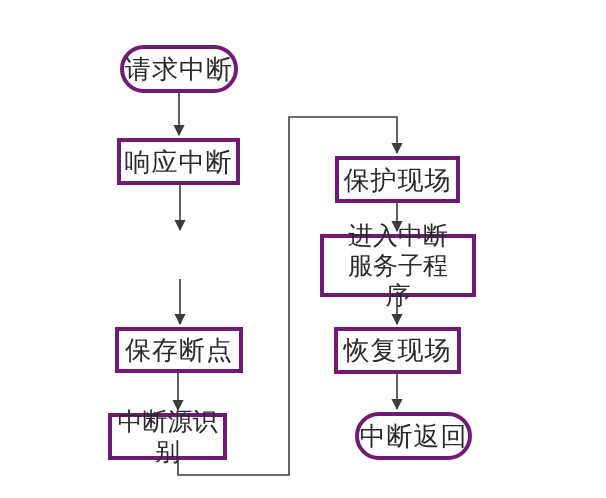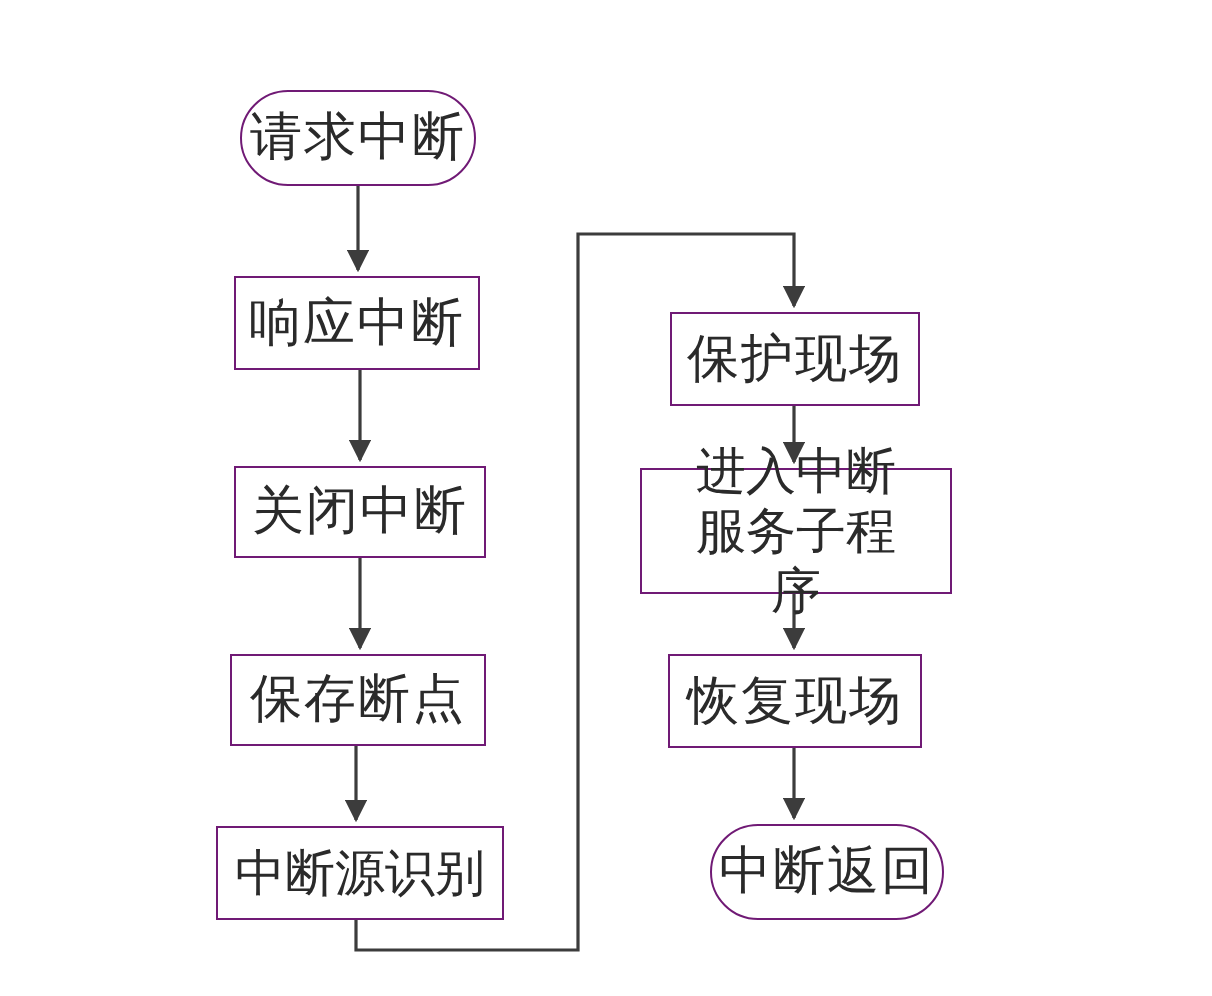--- a/index.html
+++ b/index.html
@@ -18,38 +18,38 @@
   .edges-layer {
     position: absolute;
     left: 0; top: 0;
     width: 606px;
     height: 498px;
     z-index: 0;
   }
   .node {
     position: absolute;
     box-sizing: border-box;
-    border: 1px solid #701a75;
+    border: 4px solid #701a75;
     background: #ffffff;
     color: #2a2a2a;
     display: flex;
     align-items: center;
     justify-content: center;
     text-align: center;
     font-size: 26px;
     line-height: 30px;
     z-index: 1;
     letter-spacing: 1px;
   }
   .stadium { border-radius: 26px; }
   .n-request  { left: 120px; top: 45px;  width: 118px; height: 48px; }
   .n-respond  { left: 117px; top: 138px; width: 123px; height: 47px; }
   .n-close    { left: 117px; top: 233px; width: 126px; height: 46px; }
   .n-savebp   { left: 115px; top: 327px; width: 128px; height: 46px; }
-  .n-identify { left: 108px; top: 413px; width: 144px; height: 47px; font-size: 25px; letter-spacing: 0; }
+  .n-identify { left: 108px; top: 413px; width: 119px; height: 47px; font-size: 25px; letter-spacing: 0; }
   .n-protect  { left: 335px; top: 156px; width: 125px; height: 47px; }
   .n-enterisr { left: 320px; top: 234px; width: 156px; height: 63px; font-size: 25px; letter-spacing: 0; padding: 0 18px; }
   .n-restore  { left: 334px; top: 327px; width: 127px; height: 47px; font-family: Liberation Serif, serif; }
   .n-return   { left: 355px; top: 412px; width: 117px; height: 48px; }
 </style>
 </head>
 <body>
 
 <div class="canvas">
 
@@ -70,23 +70,20 @@
   </svg>
 
   <div class="node stadium n-request">
     <span>请求中断</span>
   </div>
 
   <div class="node n-respond">
     <span>响应中断</span>
   </div>
 
-  <div class="node n-close">
-    <span>关闭中断</span>
-  </div>
 
   <div class="node n-savebp">
     <span>保存断点</span>
   </div>
 
   <div class="node n-identify">
     <span>中断源识别</span>
   </div>
 
   <div class="node n-protect">

